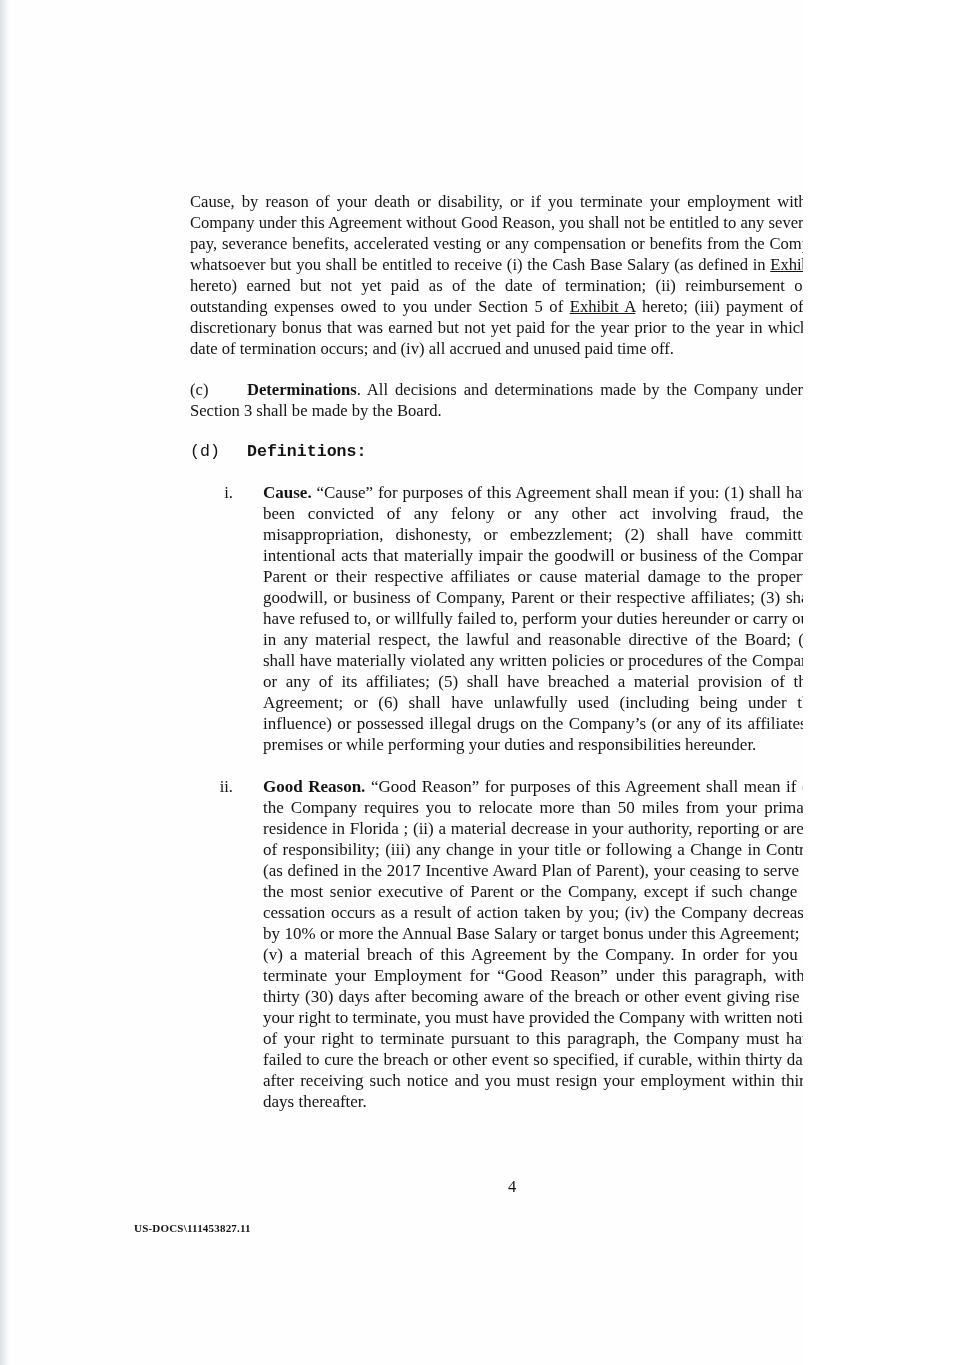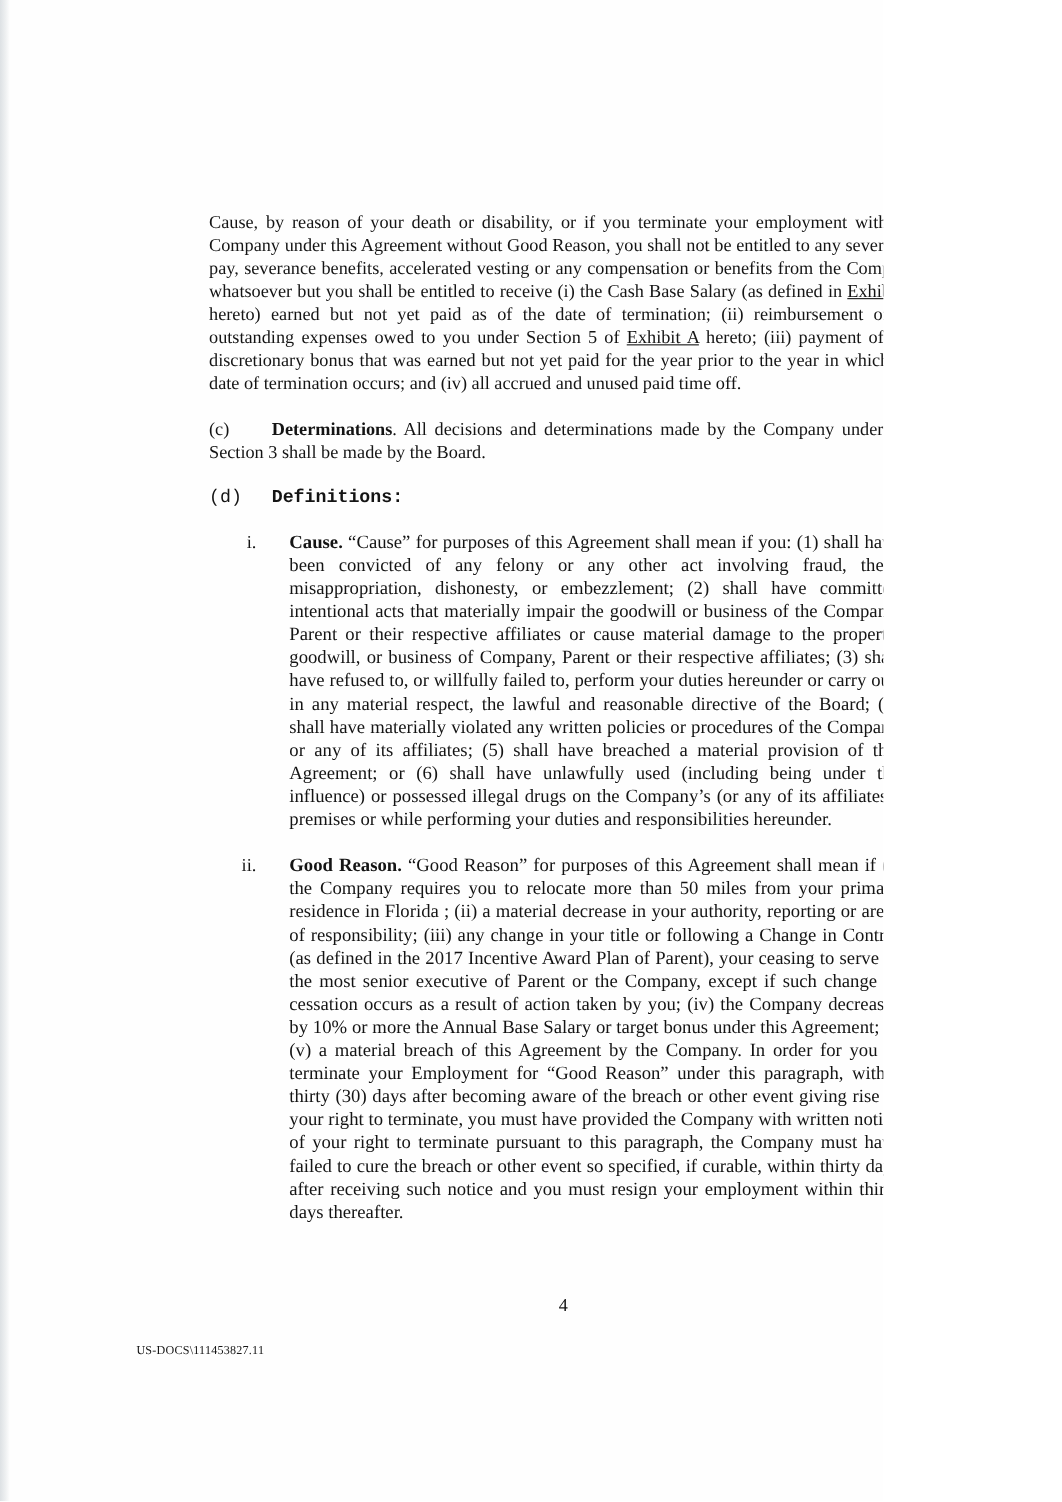--- a/index.html
+++ b/index.html
@@ -52,24 +52,25 @@
   .pagenum {
     position: absolute;
     left: 190px;
     top: 1177px;
     width: 644px;
     text-align: center;
     font-size: 16.5px;
   }
   .footer {
     position: absolute;
-    left: 124px;
+    left: 134px;
     top: 1222px;
     font-size: 11px;
     letter-spacing: 0.2px;
+    font-weight: bold;
   }
 </style>
 </head>
 <body>
 
 <div class="page">
   <div class="scan-edge"></div>
 
   <div class="content">
 

